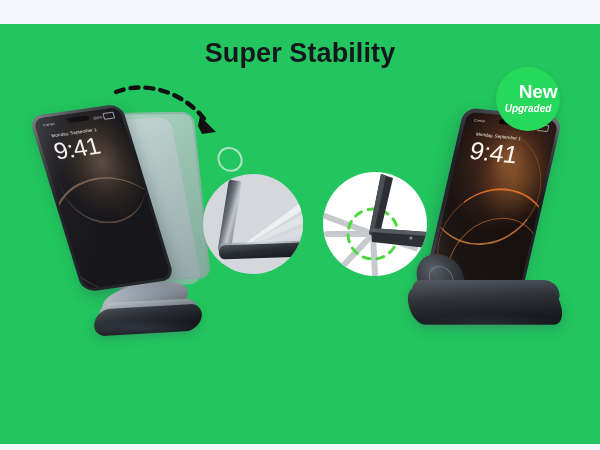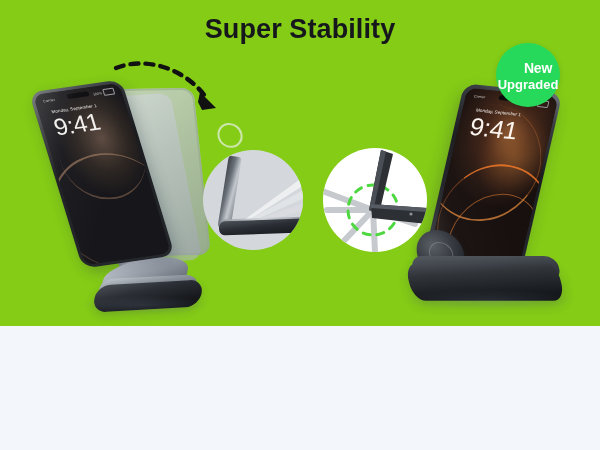--- a/index.html
+++ b/index.html
@@ -10,23 +10,24 @@
     width: 600px;
     height: 450px;
     overflow: hidden;
     background: #f3f6fa;
     font-family: "Liberation Sans", sans-serif;
   }
 
   #stage {
     position: relative;
     width: 600px;
-    height: 326px;
-    background: #84cc16;
-    overflow: hidden;
+    height: 420px;
+    background: #22c55e;
+    overflow: hidden;
+    margin-top: 24px;
   }
 
   
   .headline {
     position: absolute;
     left: 0;
     top: 14px;
     width: 600px;
     text-align: center;
     font-size: 27px;
@@ -59,31 +60,32 @@
     background: #26d95a;
     color: #ffffff;
     display: flex;
     flex-direction: column;
     align-items: center;
     justify-content: center;
     z-index: 40;
     box-shadow: 0 2px 6px rgba(0,0,0,0.10);
   }
   .badge-new {
-    font-size: 14px;
+    font-size: 19px;
     font-weight: bold;
     line-height: 18px;
     letter-spacing: -0.2px;
     padding-left: 20px;
   }
   .badge-upgraded {
-    font-size: 13px;
+    font-size: 10px;
     font-weight: bold;
     line-height: 13px;
     margin-top: 1px;
+    font-style: italic;
   }
 
   
   .left-product {
     position: absolute;
     left: 40px;
     top: 80px;
     width: 190px;
     height: 235px;
     z-index: 10;

